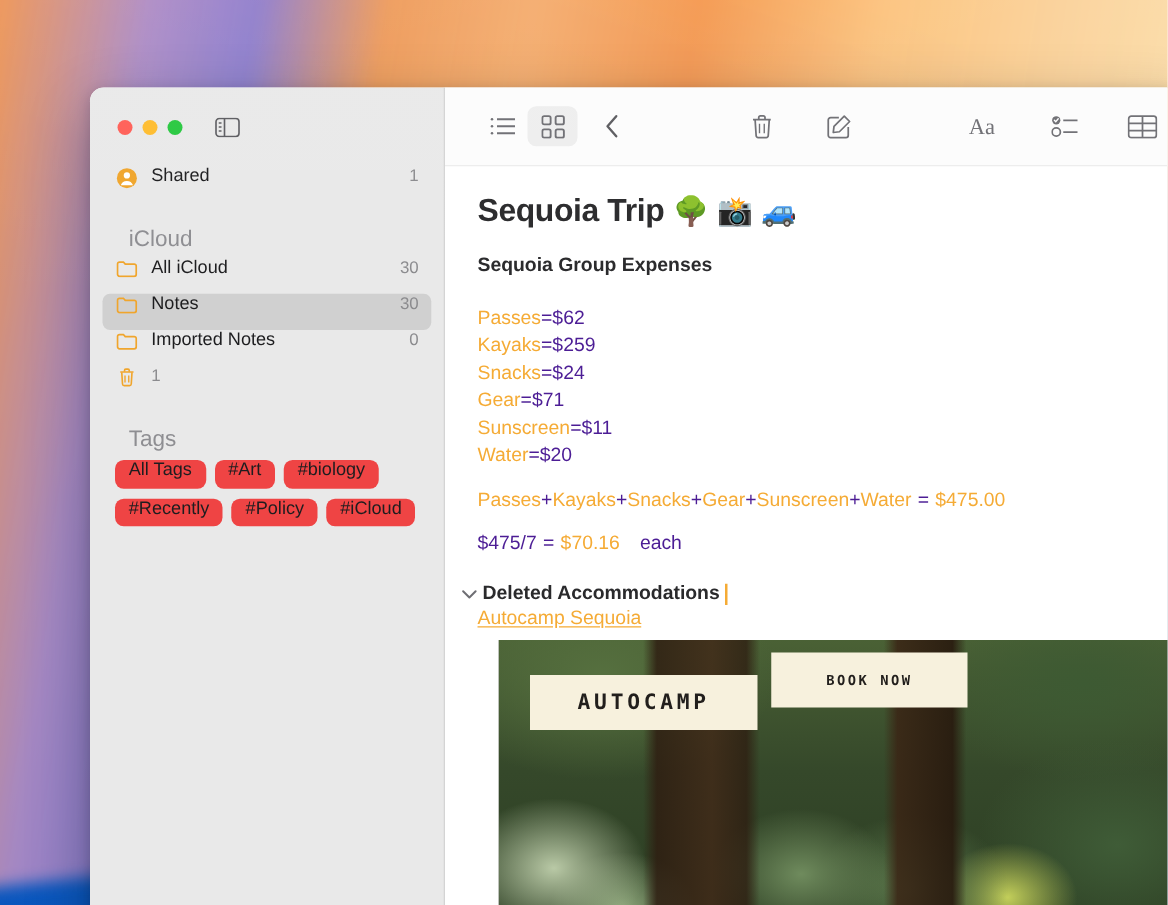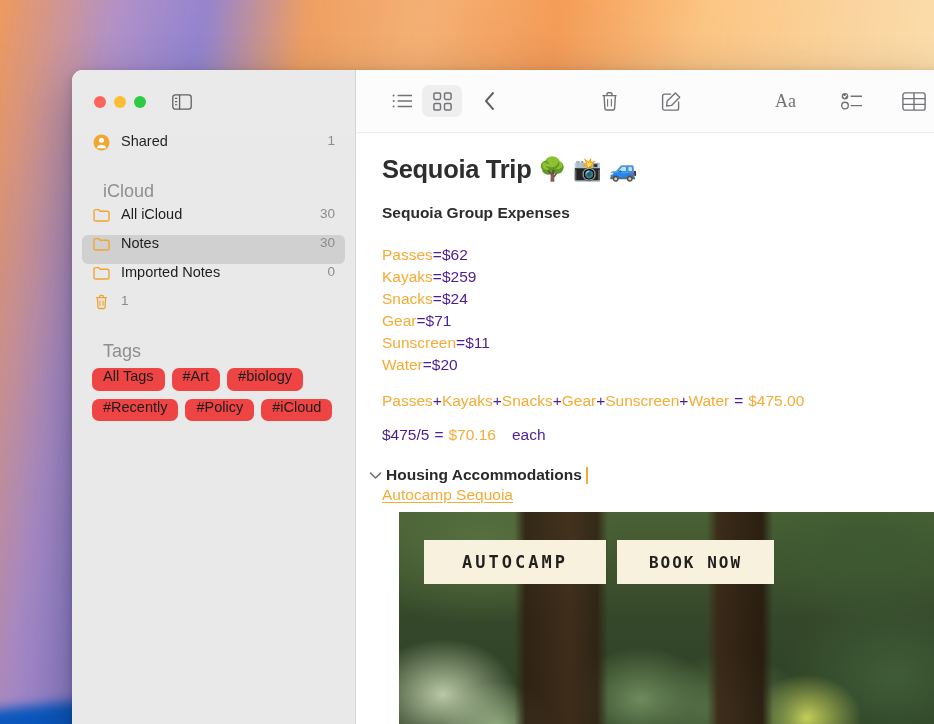--- a/index.html
+++ b/index.html
@@ -280,23 +280,23 @@
     font-weight: bold;
     color: #221f1c;
     letter-spacing: 3px;
   }
   .badge.autocamp {
     left: 25px; top: 28px;
     width: 182px; height: 44px;
     font-size: 17px;
   }
   .badge.booknow {
-    left: 218px; top: 28px;
+    left: 218px; top: 10px;
     width: 157px; height: 44px;
-    font-size: 16px;
+    font-size: 11px;
     letter-spacing: 2px;
   }
 </style>
 </head>
 <body>
 
 <div id="desktop">
 
   <div id="window">
 
@@ -509,30 +509,30 @@
             <span class="var">Water</span><span class="op">=$20</span>
           </div>
         </div>
 
         <div class="calc-spacer"></div>
 
         <div class="sum-line"><span class="var">Passes</span><span class="op">+</span><span class="var">Kayaks</span><span class="op">+</span><span class="var">Snacks</span><span class="op">+</span><span class="var">Gear</span><span class="op">+</span><span class="var">Sunscreen</span><span class="op">+</span><span class="var">Water</span><span class="op" style="padding:0 5px">=</span><span class="res">$475.00</span></div>
 
         <div class="calc-spacer"></div>
 
-        <div class="each-line"><span class="op">$475/5</span><span class="op" style="padding:0 5px">=</span><span class="res">$70.16</span><span class="op" style="padding-left:16px">each</span></div>
+        <div class="each-line"><span class="op">$475/7</span><span class="op" style="padding:0 5px">=</span><span class="res">$70.16</span><span class="op" style="padding-left:16px">each</span></div>
 
         <div class="section-head">
           <span class="chevron">
             <svg width="13" height="9" viewBox="0 0 13 9" fill="none" stroke="#6e6e73" stroke-width="1.6" stroke-linecap="round" stroke-linejoin="round">
               <polyline points="1.5,2 6.5,7 11.5,2"></polyline>
             </svg>
           </span>
           <span class="section-title">
-            <span>Housing Accommodations</span>
+            <span>Deleted Accommodations</span>
             <span class="caret"></span>
           </span>
         </div>
 
         <div class="link-line">Autocamp Sequoia</div>
 
         <div class="img-card">
           <div class="forest"></div>
           <div class="badge autocamp">AUTOCAMP</div>
           <div class="badge booknow">BOOK NOW</div>

